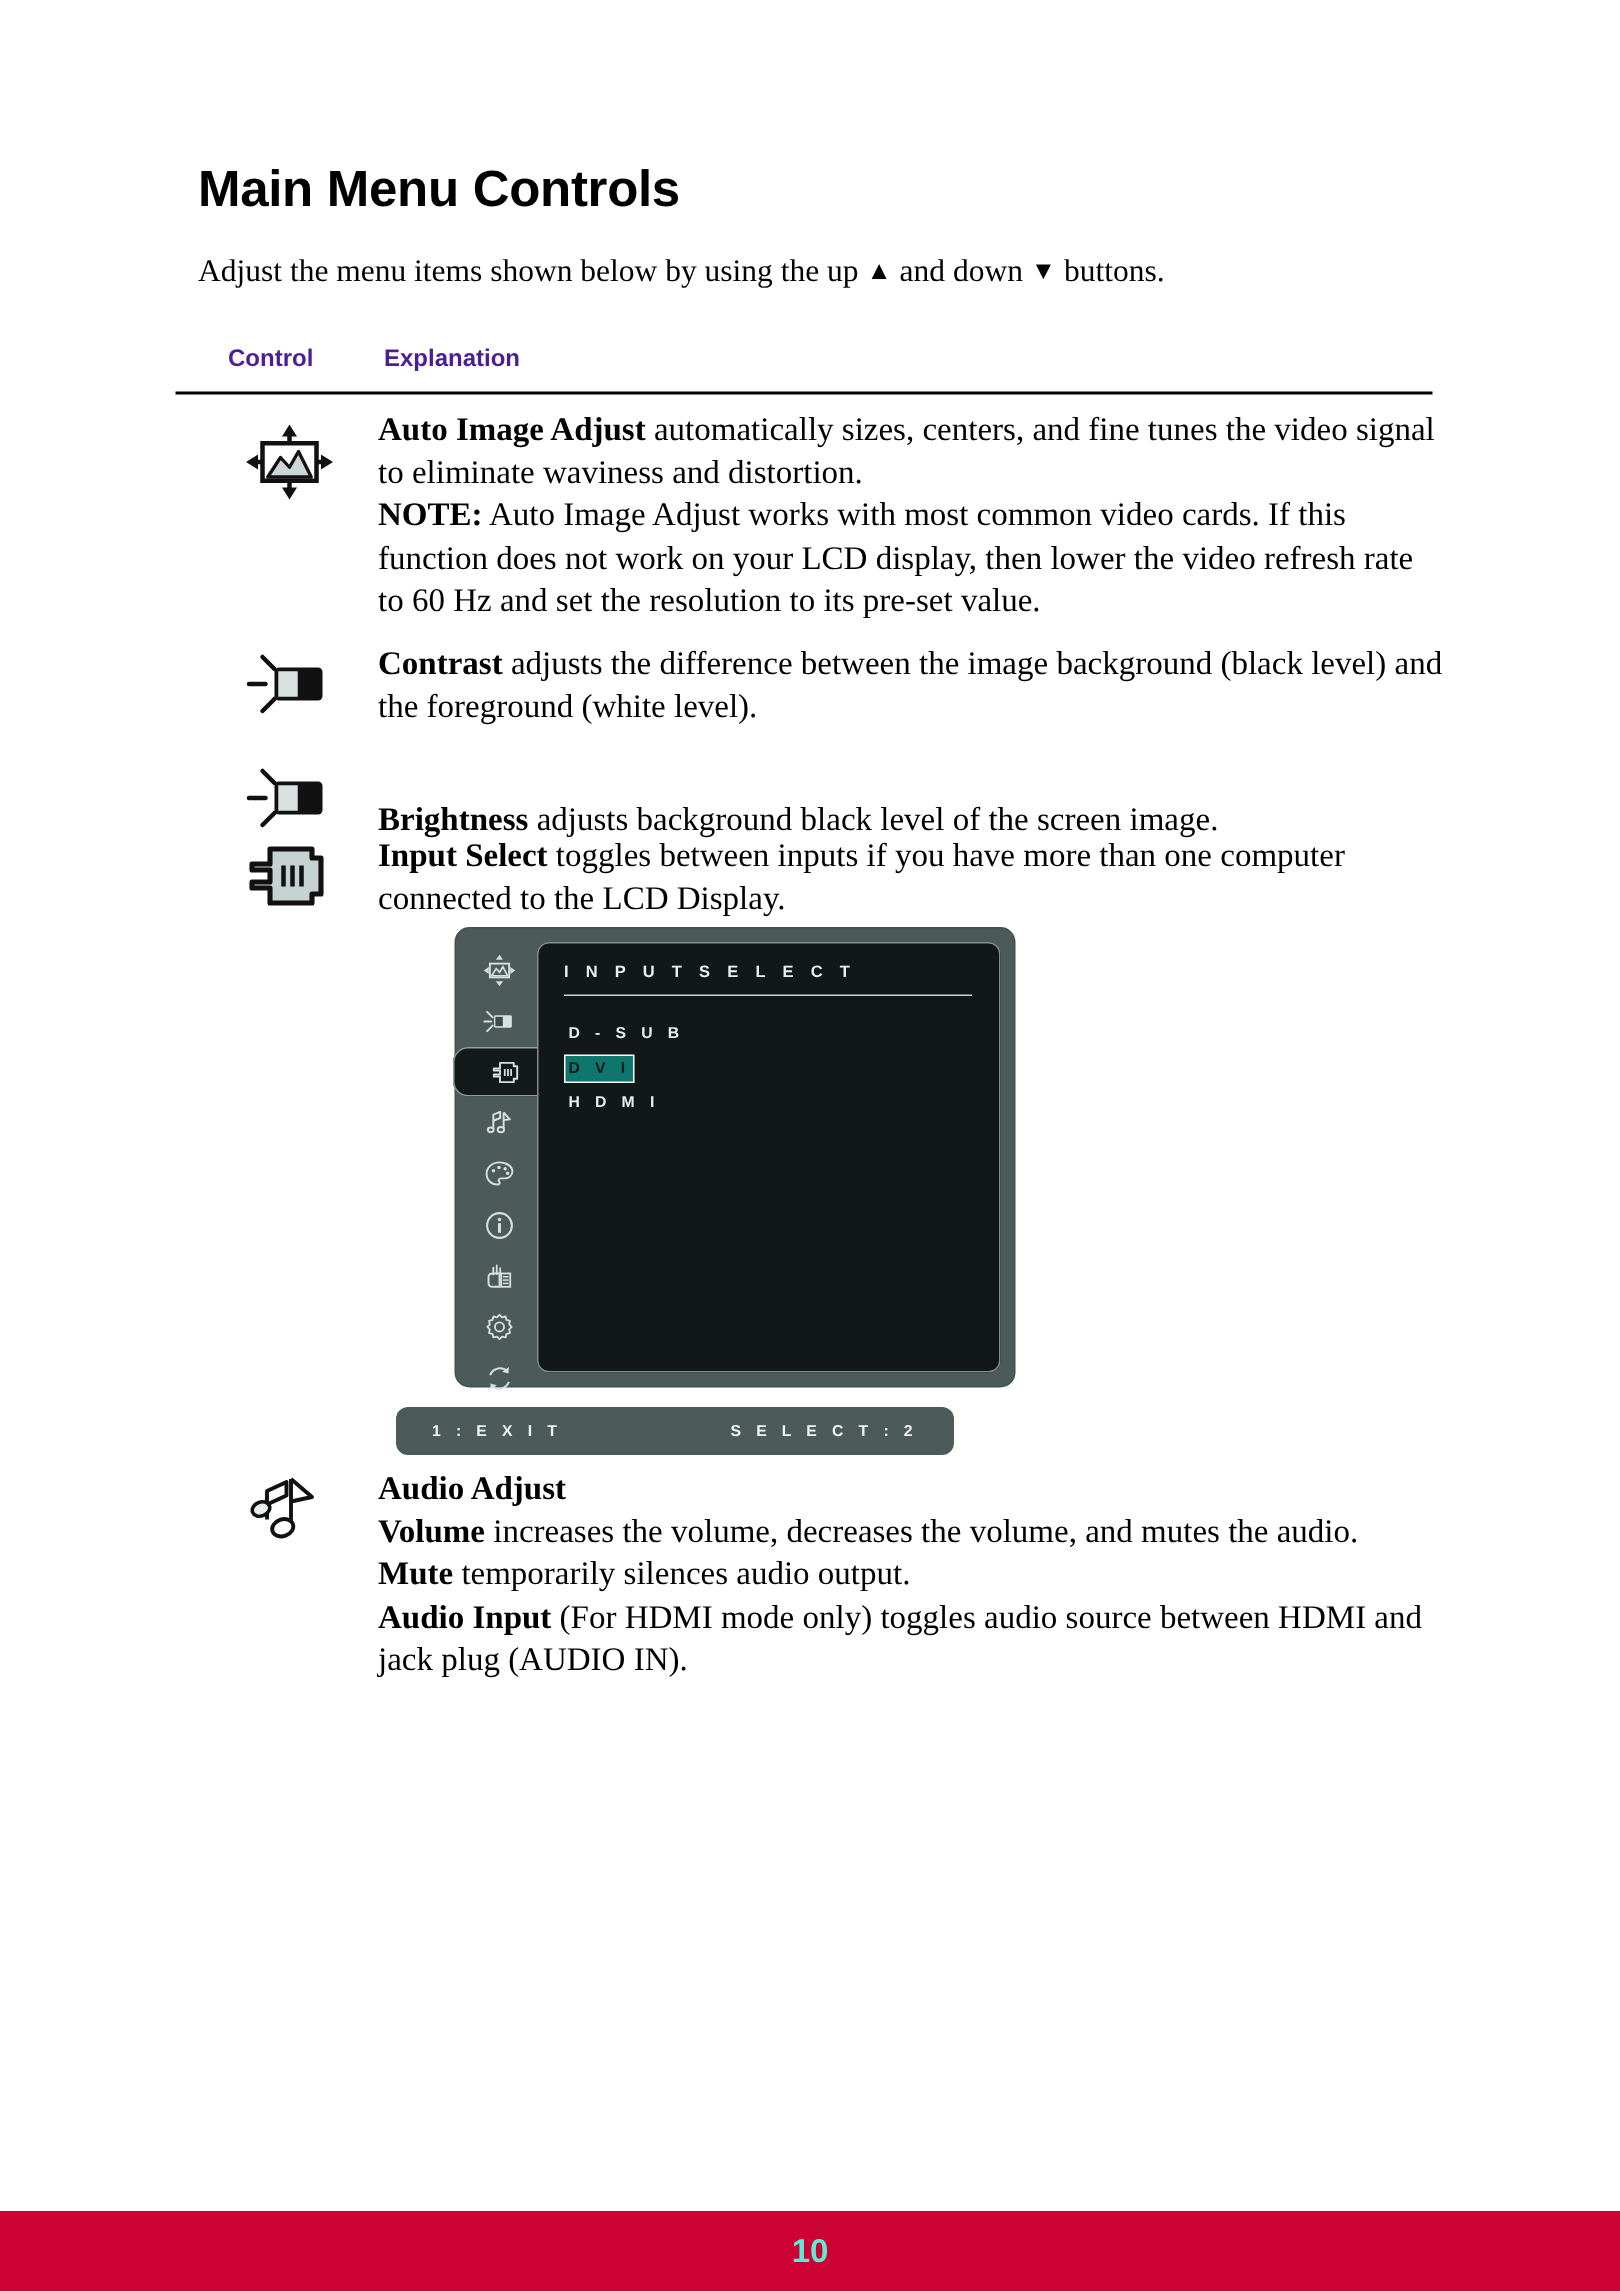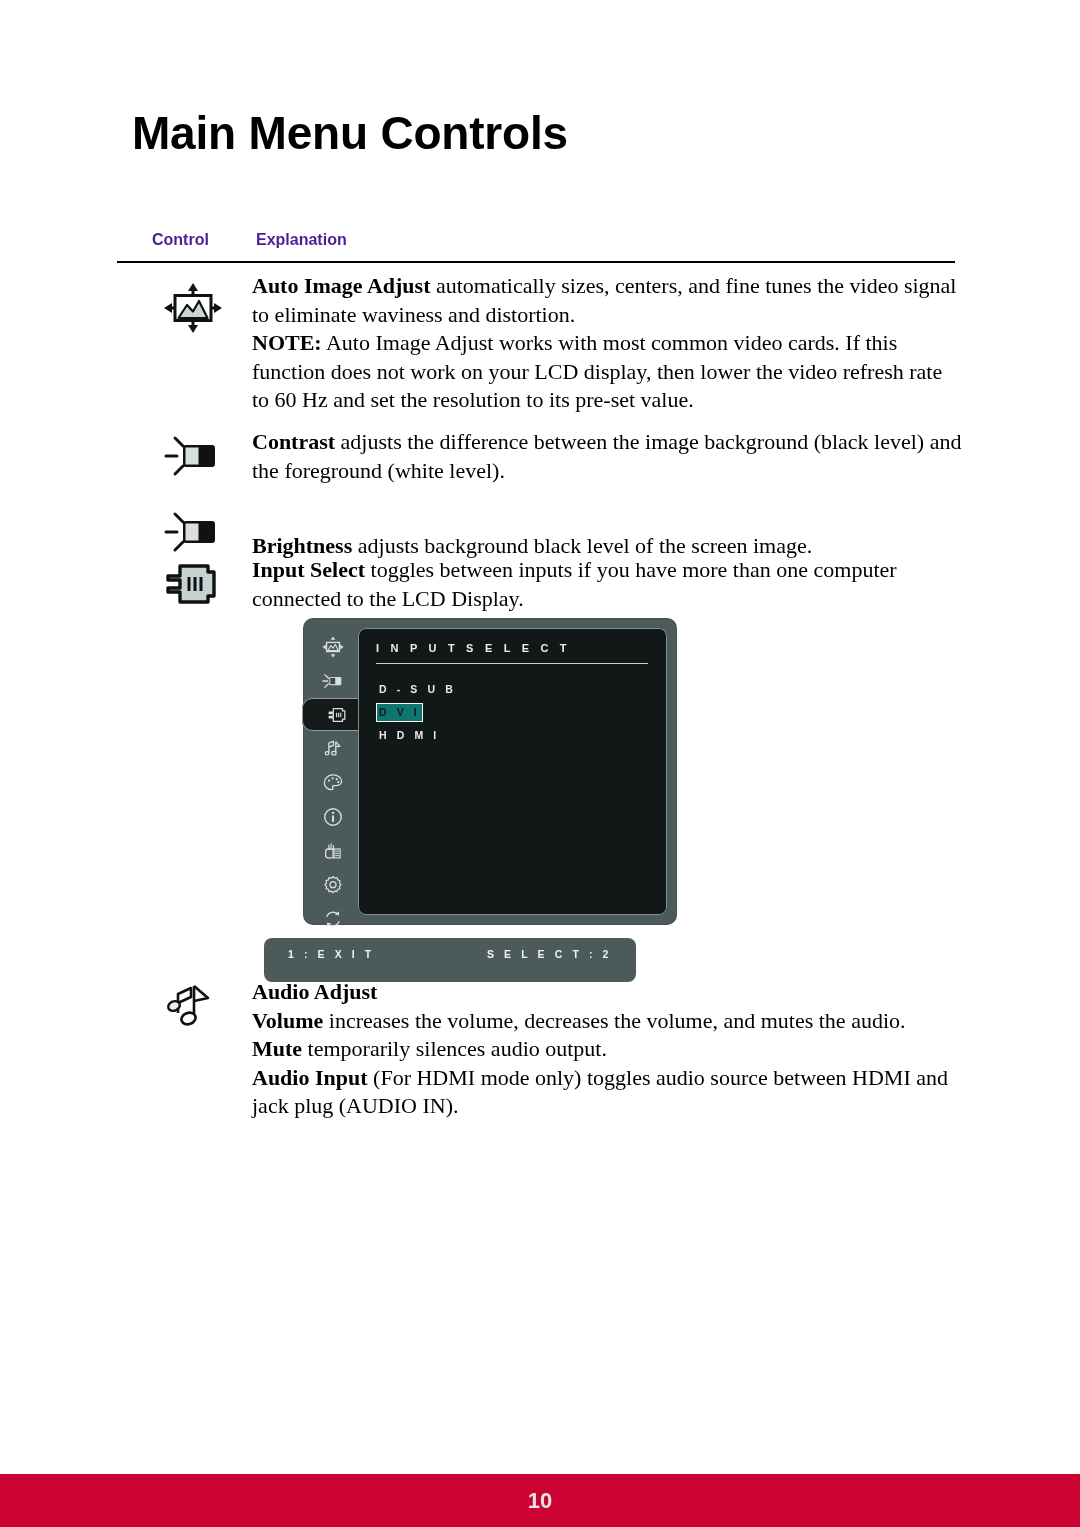--- a/index.html
+++ b/index.html
@@ -24,21 +24,21 @@
     overflow: hidden;
   }
 
   
   .page-title {
     position: absolute;
     left: 132px;
     top: 108px;
     font-family: "Liberation Sans", sans-serif;
     font-weight: bold;
-    font-size: 46px;
+    font-size: 34px;
     letter-spacing: -0.2px;
     color: #000;
     line-height: 1.1;
   }
 
   .intro-line {
     position: absolute;
     left: 132px;
     top: 168px;
     font-family: "Liberation Serif", serif;
@@ -212,21 +212,21 @@
     background: #0f766e;
     color: #141a1a;
     box-shadow: 0 0 0 1px #ffffff;
   }
 
   .osd-footer {
     position: absolute;
     left: 264px;
     top: 938px;
     width: 372px;
-    height: 44px;
+    height: 32px;
     background: #4c5a59;
     border-radius: 8px;
   }
   .osd-footer-left,
   .osd-footer-right {
     position: absolute;
     top: 10px;
     font-family: "Liberation Sans", sans-serif;
     font-size: 10.5px;
     font-weight: bold;
@@ -244,33 +244,36 @@
     width: 1080px;
     height: 53px;
     background: #cc0233;
   }
   .footer-page-num {
     position: absolute;
     left: 0;
     top: 14px;
     width: 1080px;
     text-align: center;
-    color: #e5e5e5;
+    color: #5eead4;
     font-family: "Liberation Sans", sans-serif;
     font-weight: bold;
     font-size: 22px;
   }
 </style>
 </head>
 <body>
 
 <div class="page">
 
   <div class="page-title">Main Menu Controls</div>
 
+  <div class="intro-line">
+    <span>Adjust the menu items shown below by using the up </span><span class="tri">▲</span><span> and down </span><span class="tri">▼</span><span> buttons.</span>
+  </div>
 
   <div class="col-head control">Control</div>
   <div class="col-head explanation">Explanation</div>
   <div class="hrule"></div>
 
   <div class="row" id="row-auto">
     <div class="row-icon">
       <svg class="icon-svg" width="60" height="52" viewBox="0 0 60 52">
 
         <path d="M30 1 L35 9 L31.5 9 L31.5 14 L28.5 14 L28.5 9 L25 9 Z" fill="#111"></path>

